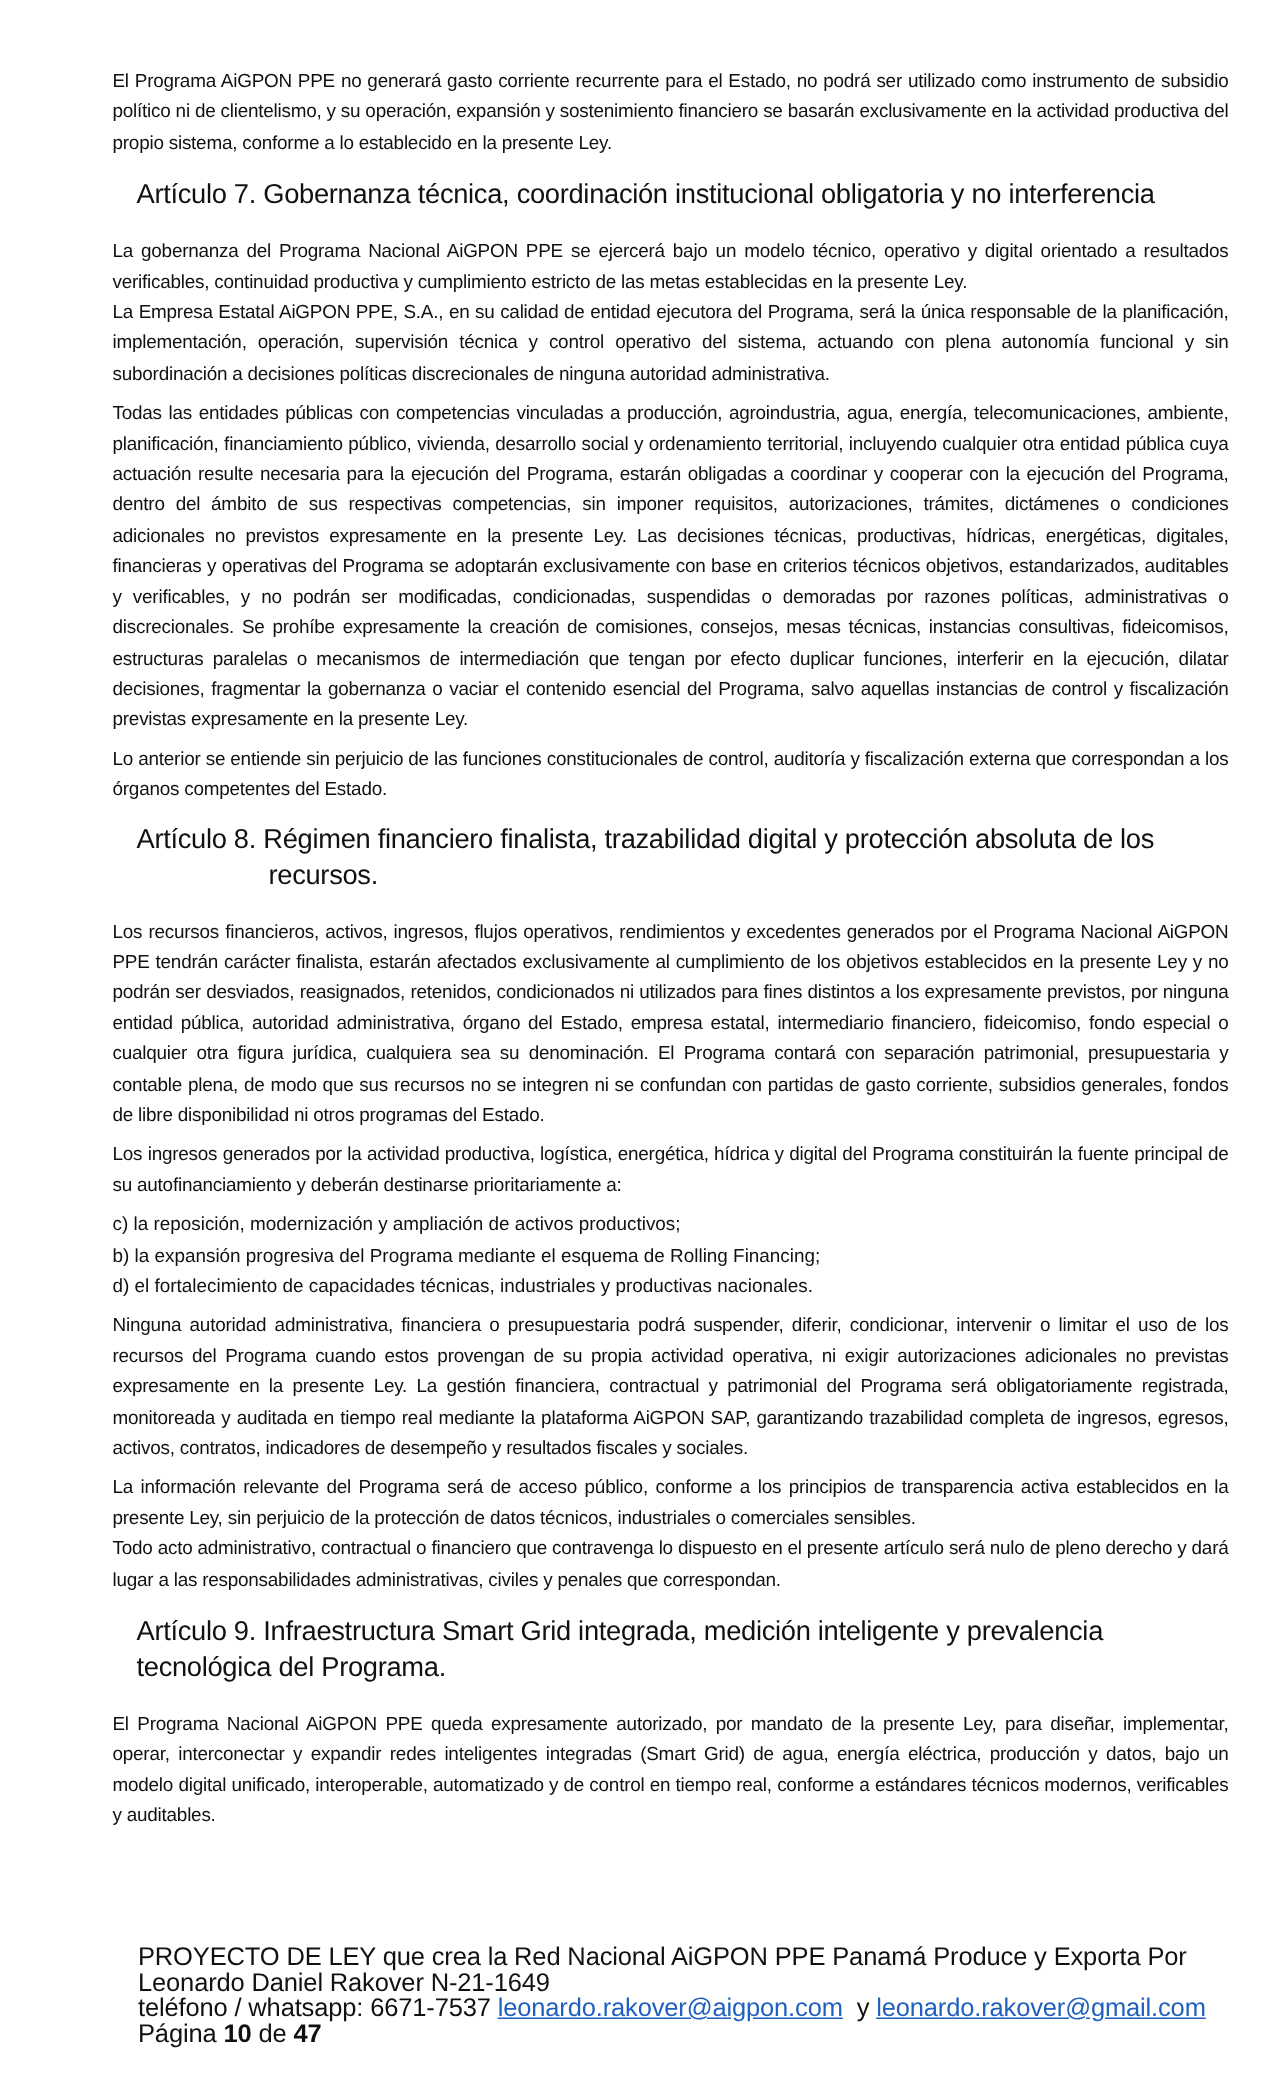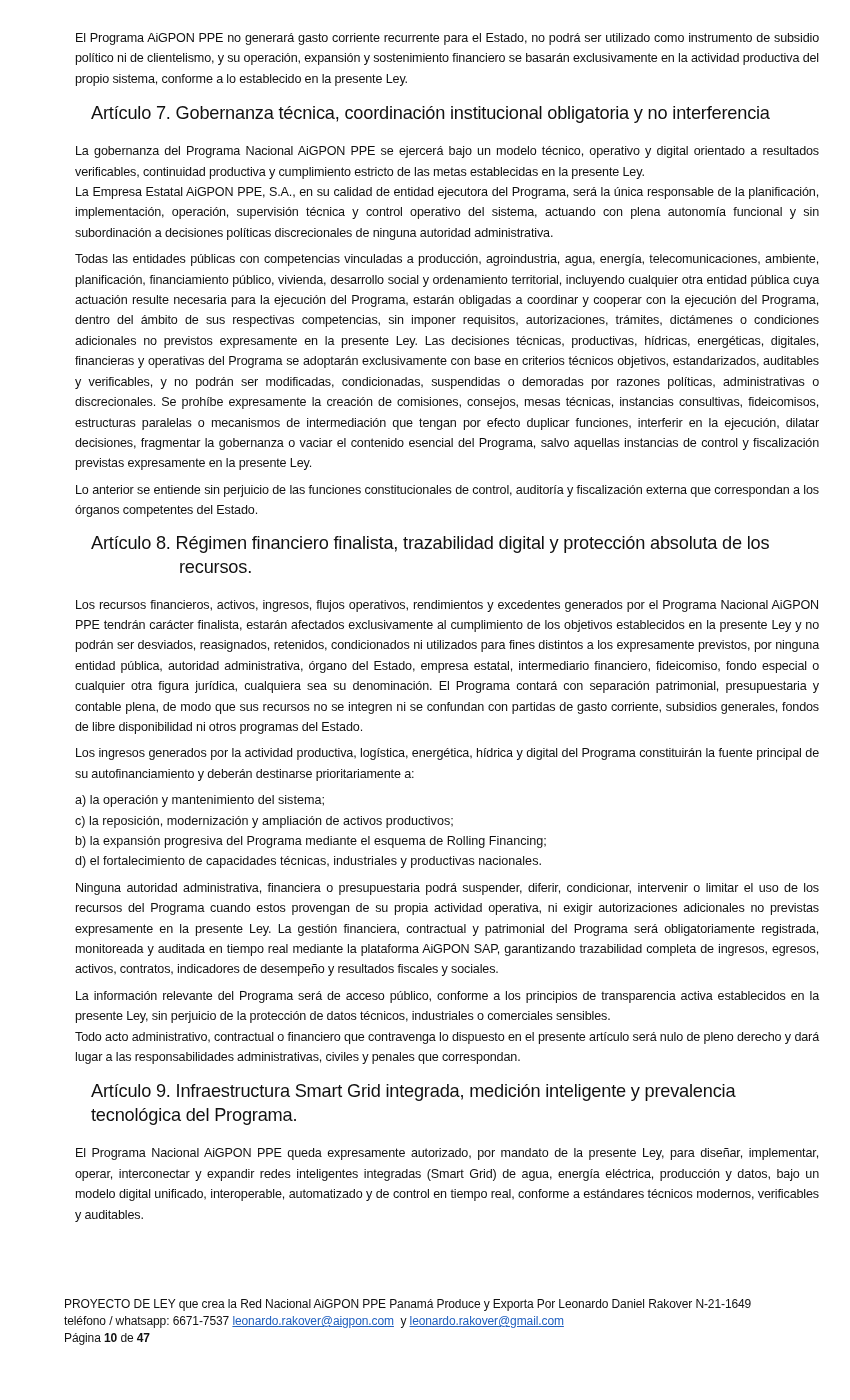--- a/index.html
+++ b/index.html
@@ -1,35 +1,35 @@
 <!DOCTYPE html>
 <html><head>
 <meta charset="utf-8">
 <style>
   html, body { margin: 0; padding: 0; background: #ffffff; }
   body {
     width: 850px; height: 1400px; position: relative; overflow: hidden;
     font-family: "Liberation Sans", "DejaVu Sans", sans-serif;
     color: #111111;
   }
-  .page { position: absolute; left: 75px; top: 28px; width: 744px; }
+  .page { position: absolute; left: 75px; top: 44px; width: 744px; }
   p.body {
     margin: 0; font-size: 12.6px; line-height: 20.4px; text-align: justify;
     letter-spacing: -0.15px;
   }
   p.body.gap { margin-top: 6px; }
   h2.art {
     margin: 16px; font-weight: normal; font-size: 18.2px; line-height: 24px;
     letter-spacing: -0.2px; color: #111;
   }
   h2.art .cont { display: block; padding-left: 88px; }
   .list p { margin: 0; font-size: 12.6px; line-height: 20.4px; }
   .footer {
-    position: absolute; left: 64px; top: 1296px; width: 744px;
-    font-size: 12px; line-height: 17px; color: #111; letter-spacing: -0.1px;
+    position: absolute; left: 92px; top: 1296px; width: 744px;
+    font-size: 17px; line-height: 17px; color: #111; letter-spacing: -0.1px;
   }
   .footer a { color: #1f5fbf; text-decoration: underline; }
   .footer .row2 { display: flex; justify-content: space-between; flex-direction: column; }
   .footer b { font-weight: bold; }
 </style>
 </head>
 <body>
 
 <div class="page">
   <p class="body">El Programa AiGPON PPE no generará gasto corriente recurrente para el Estado, no podrá ser utilizado como instrumento de subsidio político ni de clientelismo, y su operación, expansión y sostenimiento financiero se basarán exclusivamente en la actividad productiva del propio sistema, conforme a lo establecido en la presente Ley.</p>
@@ -41,21 +41,20 @@
   <p class="body gap">Lo anterior se entiende sin perjuicio de las funciones constitucionales de control, auditoría y fiscalización externa que correspondan a los órganos competentes del Estado.</p>
 
   <h2 class="art" style="margin-top:10px">
     <span>Artículo 8. Régimen financiero finalista, trazabilidad digital y protección absoluta de los</span>
     <span class="cont">recursos.</span>
   </h2>
   <p class="body" style="margin-top:10px">Los recursos financieros, activos, ingresos, flujos operativos, rendimientos y excedentes generados por el Programa Nacional AiGPON PPE tendrán carácter finalista, estarán afectados exclusivamente al cumplimiento de los objetivos establecidos en la presente Ley y no podrán ser desviados, reasignados, retenidos, condicionados ni utilizados para fines distintos a los expresamente previstos, por ninguna entidad pública, autoridad administrativa, órgano del Estado, empresa estatal, intermediario financiero, fideicomiso, fondo especial o cualquier otra figura jurídica, cualquiera sea su denominación. El Programa contará con separación patrimonial, presupuestaria y contable plena, de modo que sus recursos no se integren ni se confundan con partidas de gasto corriente, subsidios generales, fondos de libre disponibilidad ni otros programas del Estado.</p>
   <p class="body gap">Los ingresos generados por la actividad productiva, logística, energética, hídrica y digital del Programa constituirán la fuente principal de su autofinanciamiento y deberán destinarse prioritariamente a:</p>
 
   <div class="list" style="margin-top:6px">
-    <p>a) la operación y mantenimiento del sistema;</p>
     <p>c) la reposición, modernización y ampliación de activos productivos;</p>
     <p>b) la expansión progresiva del Programa mediante el esquema de Rolling Financing;</p>
     <p>d) el fortalecimiento de capacidades técnicas, industriales y productivas nacionales.</p>
   </div>
 
   <p class="body gap">Ninguna autoridad administrativa, financiera o presupuestaria podrá suspender, diferir, condicionar, intervenir o limitar el uso de los recursos del Programa cuando estos provengan de su propia actividad operativa, ni exigir autorizaciones adicionales no previstas expresamente en la presente Ley. La gestión financiera, contractual y patrimonial del Programa será obligatoriamente registrada, monitoreada y auditada en tiempo real mediante la plataforma AiGPON SAP, garantizando trazabilidad completa de ingresos, egresos, activos, contratos, indicadores de desempeño y resultados fiscales y sociales.</p>
   <p class="body gap">La información relevante del Programa será de acceso público, conforme a los principios de transparencia activa establecidos en la presente Ley, sin perjuicio de la protección de datos técnicos, industriales o comerciales sensibles.</p>
   <p class="body">Todo acto administrativo, contractual o financiero que contravenga lo dispuesto en el presente artículo será nulo de pleno derecho y dará lugar a las responsabilidades administrativas, civiles y penales que correspondan.</p>
 
   <h2 class="art" style="margin-top:12px">

